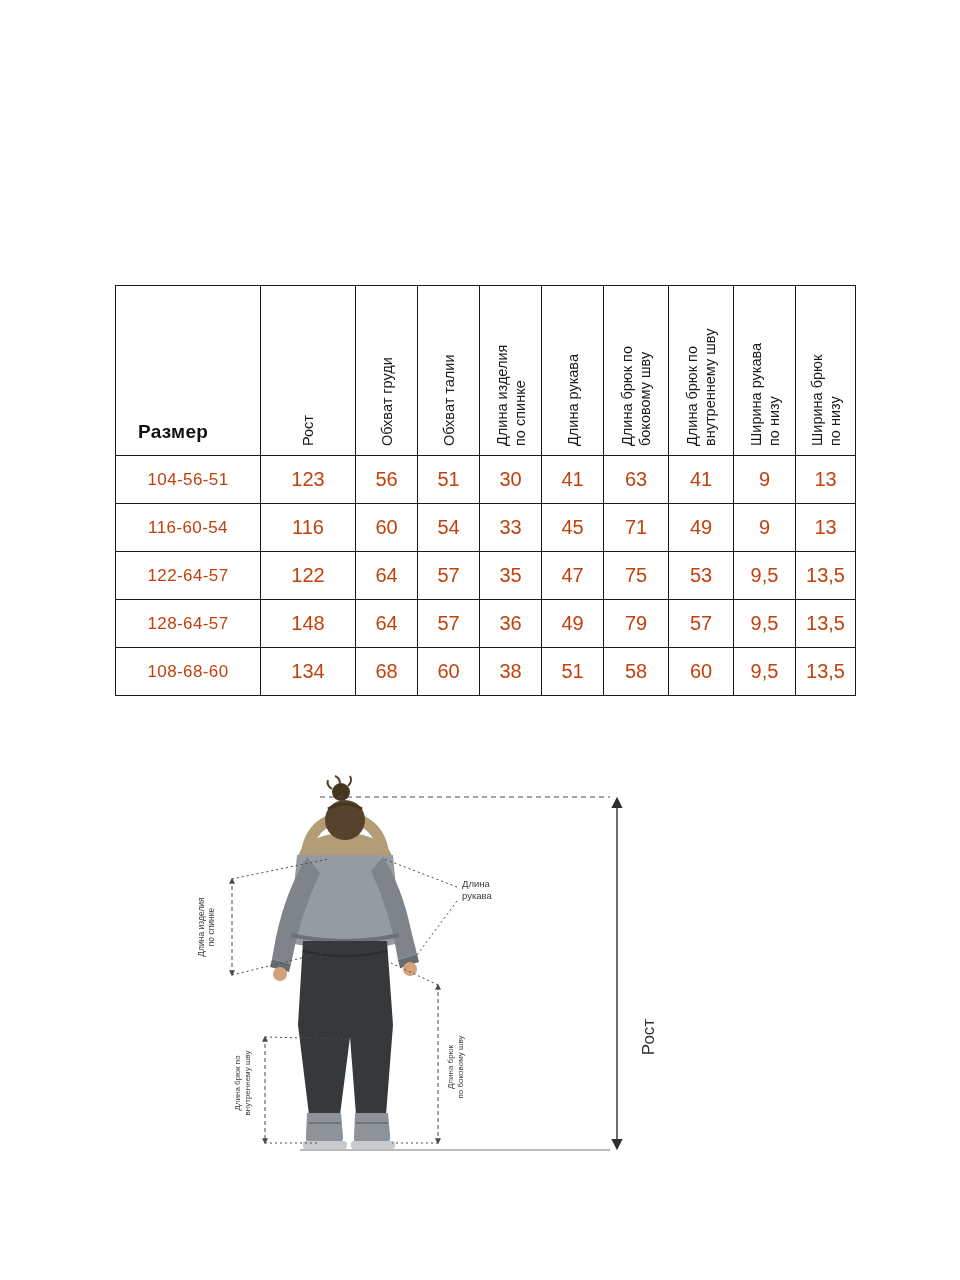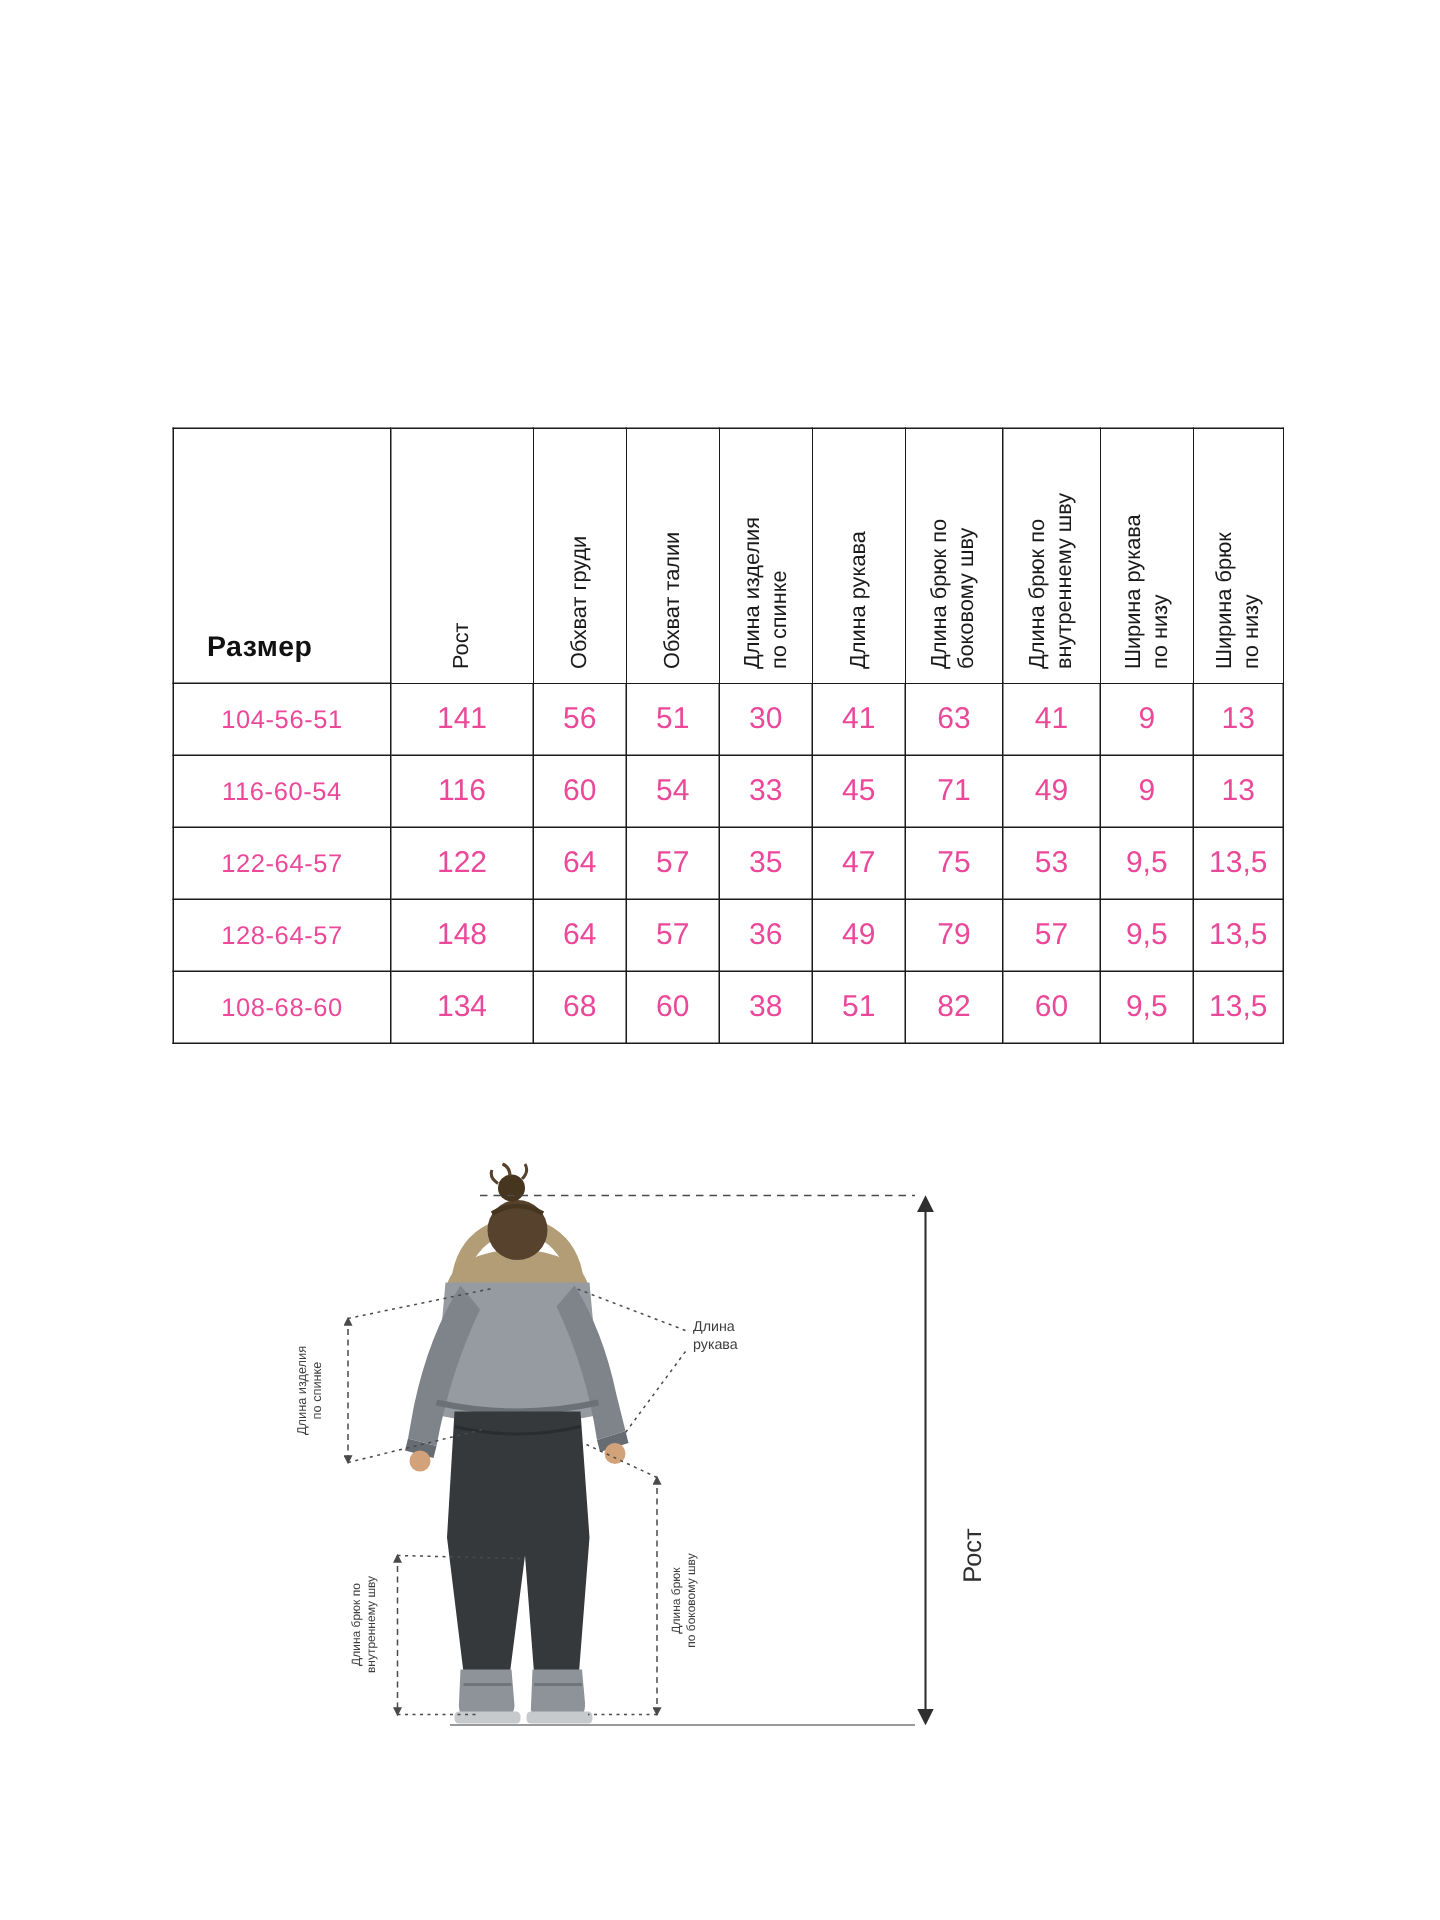--- a/index.html
+++ b/index.html
@@ -49,21 +49,21 @@
     font-weight: 400;
     font-size: 14.5px;
     line-height: 1.25;
     color: #1a1a1a;
   }
   .size-table td {
     height: 48px;
     text-align: center;
     vertical-align: middle;
     font-size: 20px;
-    color: #ec4899;
+    color: #c2410c;
   }
   .size-table td.size-cell {
     font-size: 17px;
     letter-spacing: .4px;
   }
 
   
   .figure-svg {
     position: absolute;
     left: 170px; top: 775px;
@@ -122,21 +122,21 @@
           </th>
         <th class="rot">
             <div class="rot-inner">Ширина брюк
 по низу</div>
           </th>
       </tr>
     </thead>
     <tbody>
         <tr>
           <td class="size-cell">104-56-51</td>
-          <td class="num-cell">141</td>
+          <td class="num-cell">123</td>
           <td class="num-cell">56</td>
           <td class="num-cell">51</td>
           <td class="num-cell">30</td>
           <td class="num-cell">41</td>
           <td class="num-cell">63</td>
           <td class="num-cell">41</td>
           <td class="num-cell">9</td>
           <td class="num-cell">13</td>
         </tr>
         <tr>
@@ -175,21 +175,21 @@
           <td class="num-cell">9,5</td>
           <td class="num-cell">13,5</td>
         </tr>
         <tr>
           <td class="size-cell">108-68-60</td>
           <td class="num-cell">134</td>
           <td class="num-cell">68</td>
           <td class="num-cell">60</td>
           <td class="num-cell">38</td>
           <td class="num-cell">51</td>
-          <td class="num-cell">82</td>
+          <td class="num-cell">58</td>
           <td class="num-cell">60</td>
           <td class="num-cell">9,5</td>
           <td class="num-cell">13,5</td>
         </tr>
       </tbody>
   </table>
 
   <svg class="figure-svg" viewBox="0 0 500 400" aria-hidden="true">
     <defs>
       <marker id="arrS" viewBox="0 0 10 10" refX="8" refY="5" markerWidth="6" markerHeight="6" orient="auto-start-reverse">

